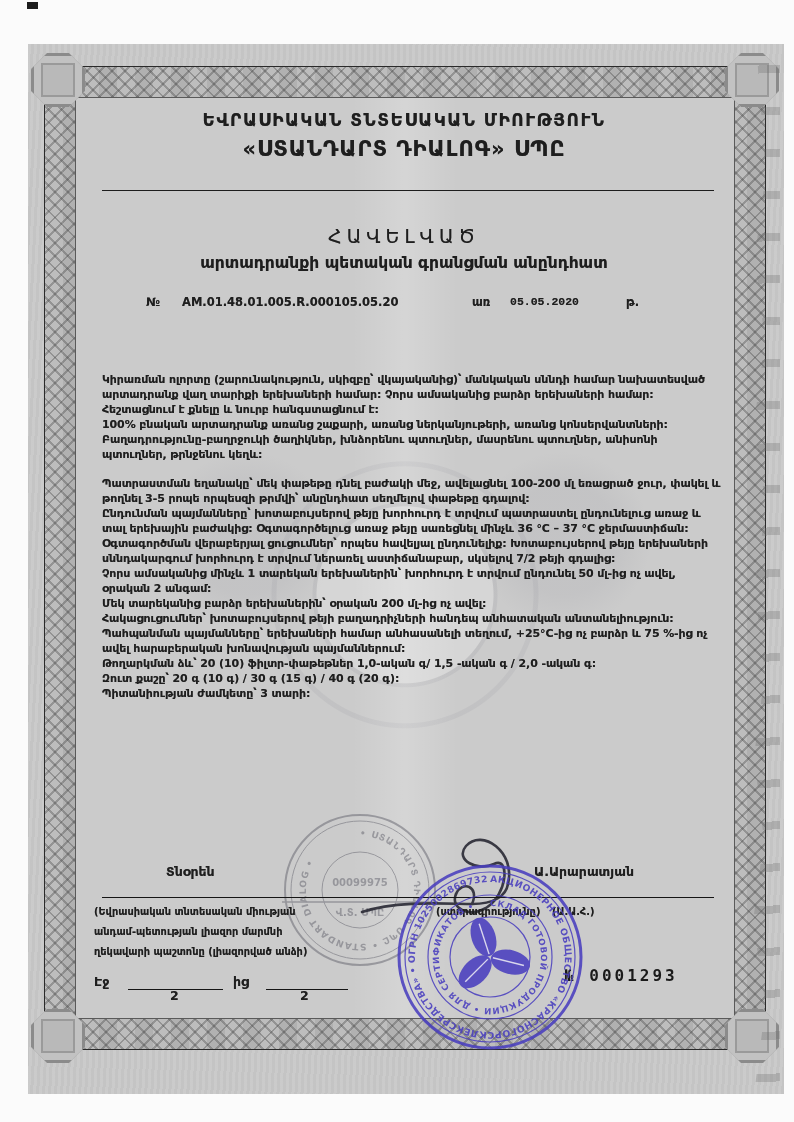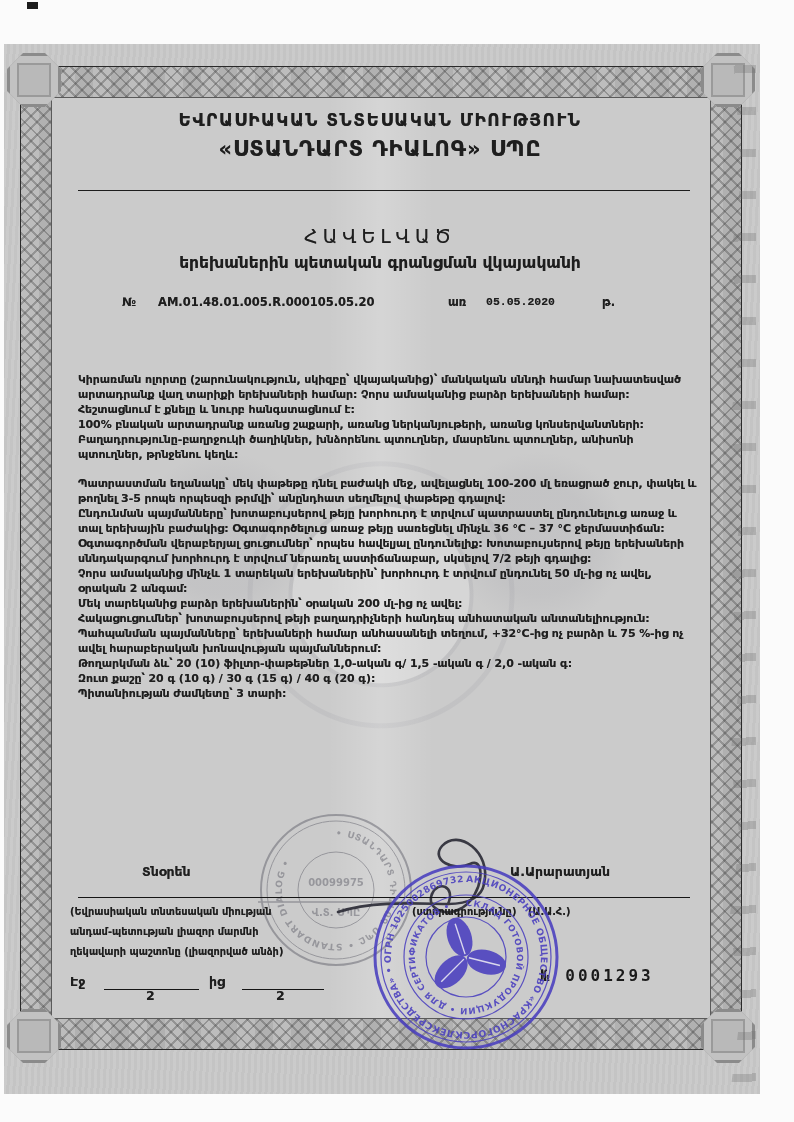--- a/index.html
+++ b/index.html
@@ -6,21 +6,21 @@
   body{
     width:794px;height:1122px;position:relative;
     background:#fbfbfb;
     font-family:"DejaVu Sans", sans-serif;
     color:#222;
     overflow:hidden;
   }
   .abs{position:absolute;}
   
   .scan{
-    left:4px;top:44px;width:756px;height:1050px;
+    left:28px;top:44px;width:756px;height:1050px;
     background:
       repeating-linear-gradient(93deg, rgba(255,255,255,.05) 0 3px, rgba(0,0,0,.02) 3px 6px),
       #c8c8c8;
   }
   
   .frame{
     left:16px;top:22px;width:720px;height:982px;
     border:1.5px solid #2a2a2a;
     background:
       repeating-linear-gradient(45deg, rgba(60,60,60,.32) 0 2px, transparent 2px 9px),
@@ -85,40 +85,40 @@
     <div class="abs corner" style="right:-14px;bottom:-14px;"></div>
   </div>
 
   <div class="abs edge-artifact"></div>
 
   <div class="abs t center org1">ԵՎՐԱՍԻԱԿԱՆ ՏՆՏԵՍԱԿԱՆ ՄԻՈՒԹՅՈՒՆ</div>
   <div class="abs t center org2">«ՍՏԱՆԴԱՐՏ ԴԻԱԼՈԳ» ՍՊԸ</div>
   <div class="abs rule"></div>
 
   <div class="abs t center doc-title">ՀԱՎԵԼՎԱԾ</div>
-  <div class="abs t center doc-sub">երեխաներին պետական գրանցման վկայականի</div>
+  <div class="abs t center doc-sub">արտադրանքի պետական գրանցման անընդհատ</div>
 
   <div class="abs t numrow" style="left:118px;">№</div>
   <div class="abs t numrow" style="left:154px;">AM.01.48.01.005.R.000105.05.20</div>
   <div class="abs t numrow" style="left:444px;">առ</div>
   <div class="abs t numrow" style="left:482px;font-family:Liberation Mono, monospace;">05.05.2020</div>
   <div class="abs t numrow" style="left:598px;">թ.</div>
 
   <div class="abs t body-block">
     <p>Կիրառման ոլորտը (շարունակություն, սկիզբը՝ վկայականից)՝ մանկական սննդի համար նախատեսված արտադրանք վաղ տարիքի երեխաների համար: Չորս ամսականից բարձր երեխաների համար:</p>
     <p>Հեշտացնում է քնելը և նուրբ հանգստացնում է:</p>
     <p>100% բնական արտադրանք առանց շաքարի, առանց ներկանյութերի, առանց կոնսերվանտների:</p>
     <p>Բաղադրությունը-բաղրջուկի ծաղիկներ, խնձորենու պտուղներ, մասրենու պտուղներ, անիսոնի պտուղներ, թրնջենու կեղև:</p>
     <p class="gap-top">Պատրաստման եղանակը՝ մեկ փաթեթը դնել բաժակի մեջ, ավելացնել 100-200 մլ եռացրած ջուր, փակել և թողնել 3-5 րոպե որպեսզի թրմվի՝ անընդհատ սեղմելով փաթեթը գդալով:</p>
     <p>Ընդունման պայմանները՝ խոտաբույսերով թեյը խորհուրդ է տրվում պատրաստել ընդունելուց առաջ և տալ երեխային բաժակից: Օգտագործելուց առաջ թեյը սառեցնել մինչև 36 °C – 37 °C ջերմաստիճան:</p>
     <p>Օգտագործման վերաբերյալ ցուցումներ՝ որպես հավելյալ ընդունելիք: Խոտաբույսերով թեյը երեխաների սննդակարգում խորհուրդ է տրվում ներառել աստիճանաբար, սկսելով 7/2 թեյի գդալից:</p>
     <p>Չորս ամսականից մինչև 1 տարեկան երեխաներին՝ խորհուրդ է տրվում ընդունել 50 մլ-ից ոչ ավել, օրական 2 անգամ:</p>
     <p>Մեկ տարեկանից բարձր երեխաներին՝ օրական 200 մլ-ից ոչ ավել:</p>
     <p>Հակացուցումներ՝ խոտաբույսերով թեյի բաղադրիչների հանդեպ անհատական անտանելիություն:</p>
-    <p>Պահպանման պայմանները՝ երեխաների համար անհասանելի տեղում, +32°C-ից ոչ բարձր և 75 %-ից ոչ ավել հարաբերական խոնավության պայմաններում:</p>
+    <p>Պահպանման պայմանները՝ երեխաների համար անհասանելի տեղում, +25°C-ից ոչ բարձր և 75 %-ից ոչ ավել հարաբերական խոնավության պայմաններում:</p>
     <p>Թողարկման ձև՝ 20 (10) ֆիլտր-փաթեթներ 1,0-ական գ/ 1,5 -ական գ / 2,0 -ական գ:</p>
     <p>Զուտ քաշը՝ 20 գ (10 գ) / 30 գ (15 գ) / 40 գ (20 գ):</p>
     <p>Պիտանիության ժամկետը՝ 3 տարի:</p>
   </div>
 
   <svg class="abs" style="left:252px;top:766px;opacity:.48;" width="160" height="160" viewBox="0 0 160 160">
     <g fill="none" stroke="#5d5d68">
       <circle cx="80" cy="80" r="75" stroke-width="2"></circle>
       <circle cx="80" cy="80" r="69" stroke-width="1"></circle>
       <circle cx="80" cy="80" r="38" stroke-width="1"></circle>

